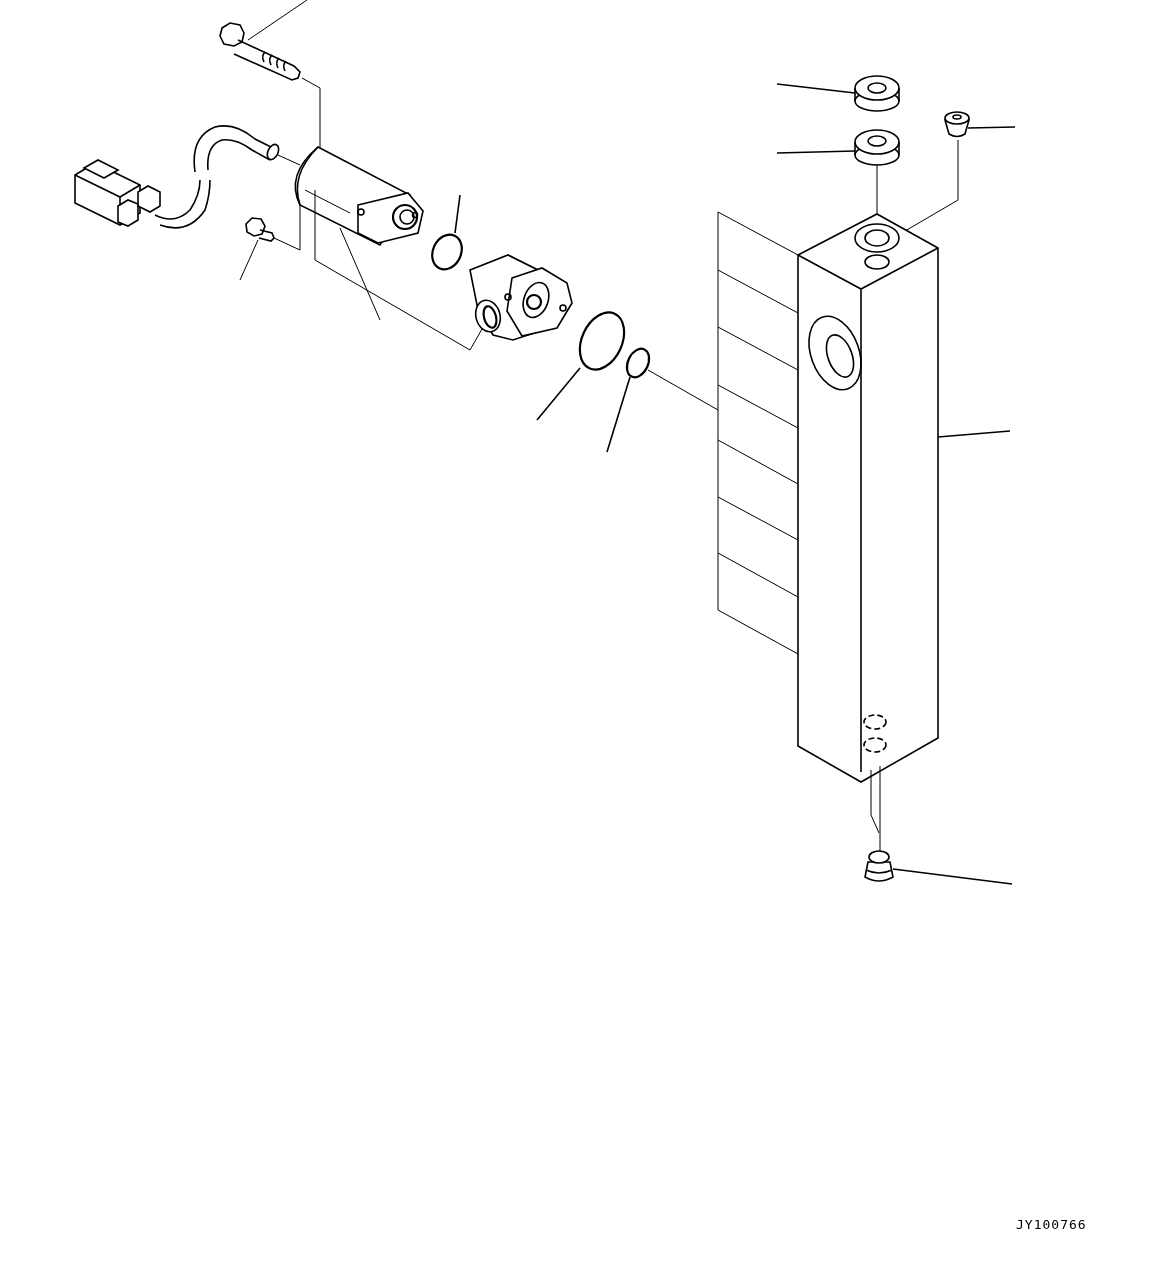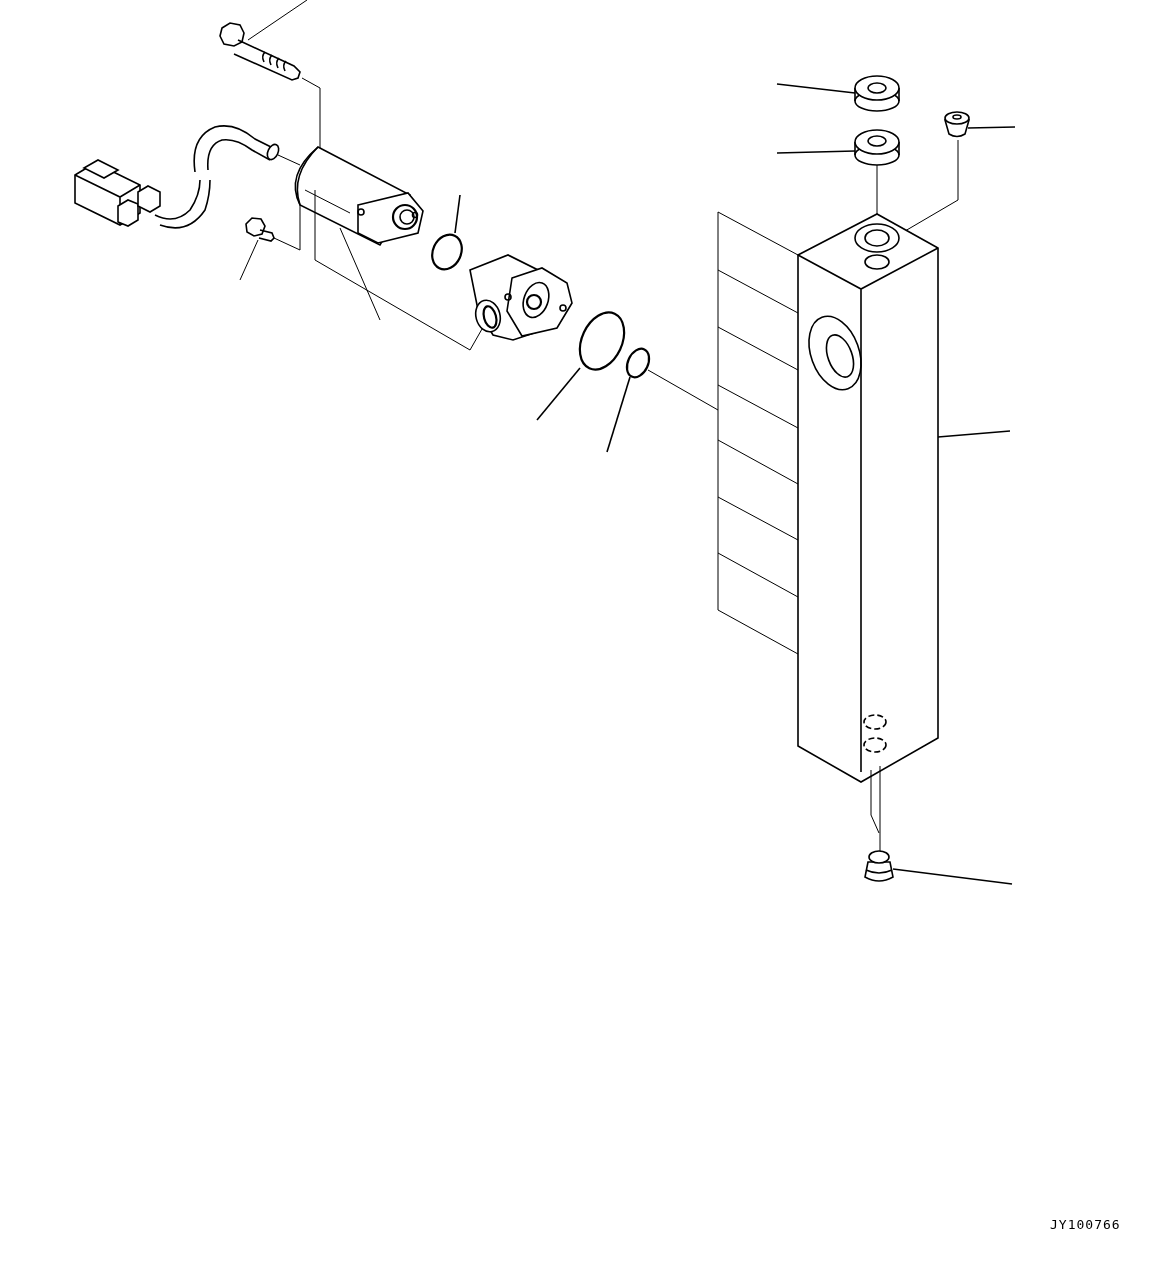--- a/index.html
+++ b/index.html
@@ -2,21 +2,21 @@
 <html><head>
 <meta charset="utf-8">
 <style>
   html, body { margin:0; padding:0; background:#ffffff; }
   body { width:1163px; height:1264px; position:relative; overflow:hidden; font-family:"DejaVu Sans Mono", monospace; }
   svg.drawing { position:absolute; left:0; top:0; width:1163px; height:1264px; }
   .thin { stroke:#000; stroke-width:1; fill:none; }
   .med { stroke:#000; stroke-width:1.6; fill:none; }
   .thick { stroke:#000; stroke-width:2.2; fill:none; }
   .wfill { fill:#fff; }
-  .drawing-id { position:absolute; left:1050px; top:1217px; font-size:13px; letter-spacing:1px; color:#000; }
+  .drawing-id { position:absolute; left:1016px; top:1217px; font-size:13px; letter-spacing:1px; color:#000; }
 </style>
 </head>
 <body>
 
 <svg class="drawing" viewBox="0 0 1163 1264">
 
   <g>
     <line class="thin" x1="248" y1="40" x2="307" y2="0"></line>
     <path class="med wfill" d="M222,28 l8,-5 l10,2 l4,8 l-2,9 l-8,4 l-10,-2 l-4,-8 z"></path>
     <path class="med" d="M238,40 l56,26 l6,6 l-2,6 l-6,2 l-58,-26"></path>

